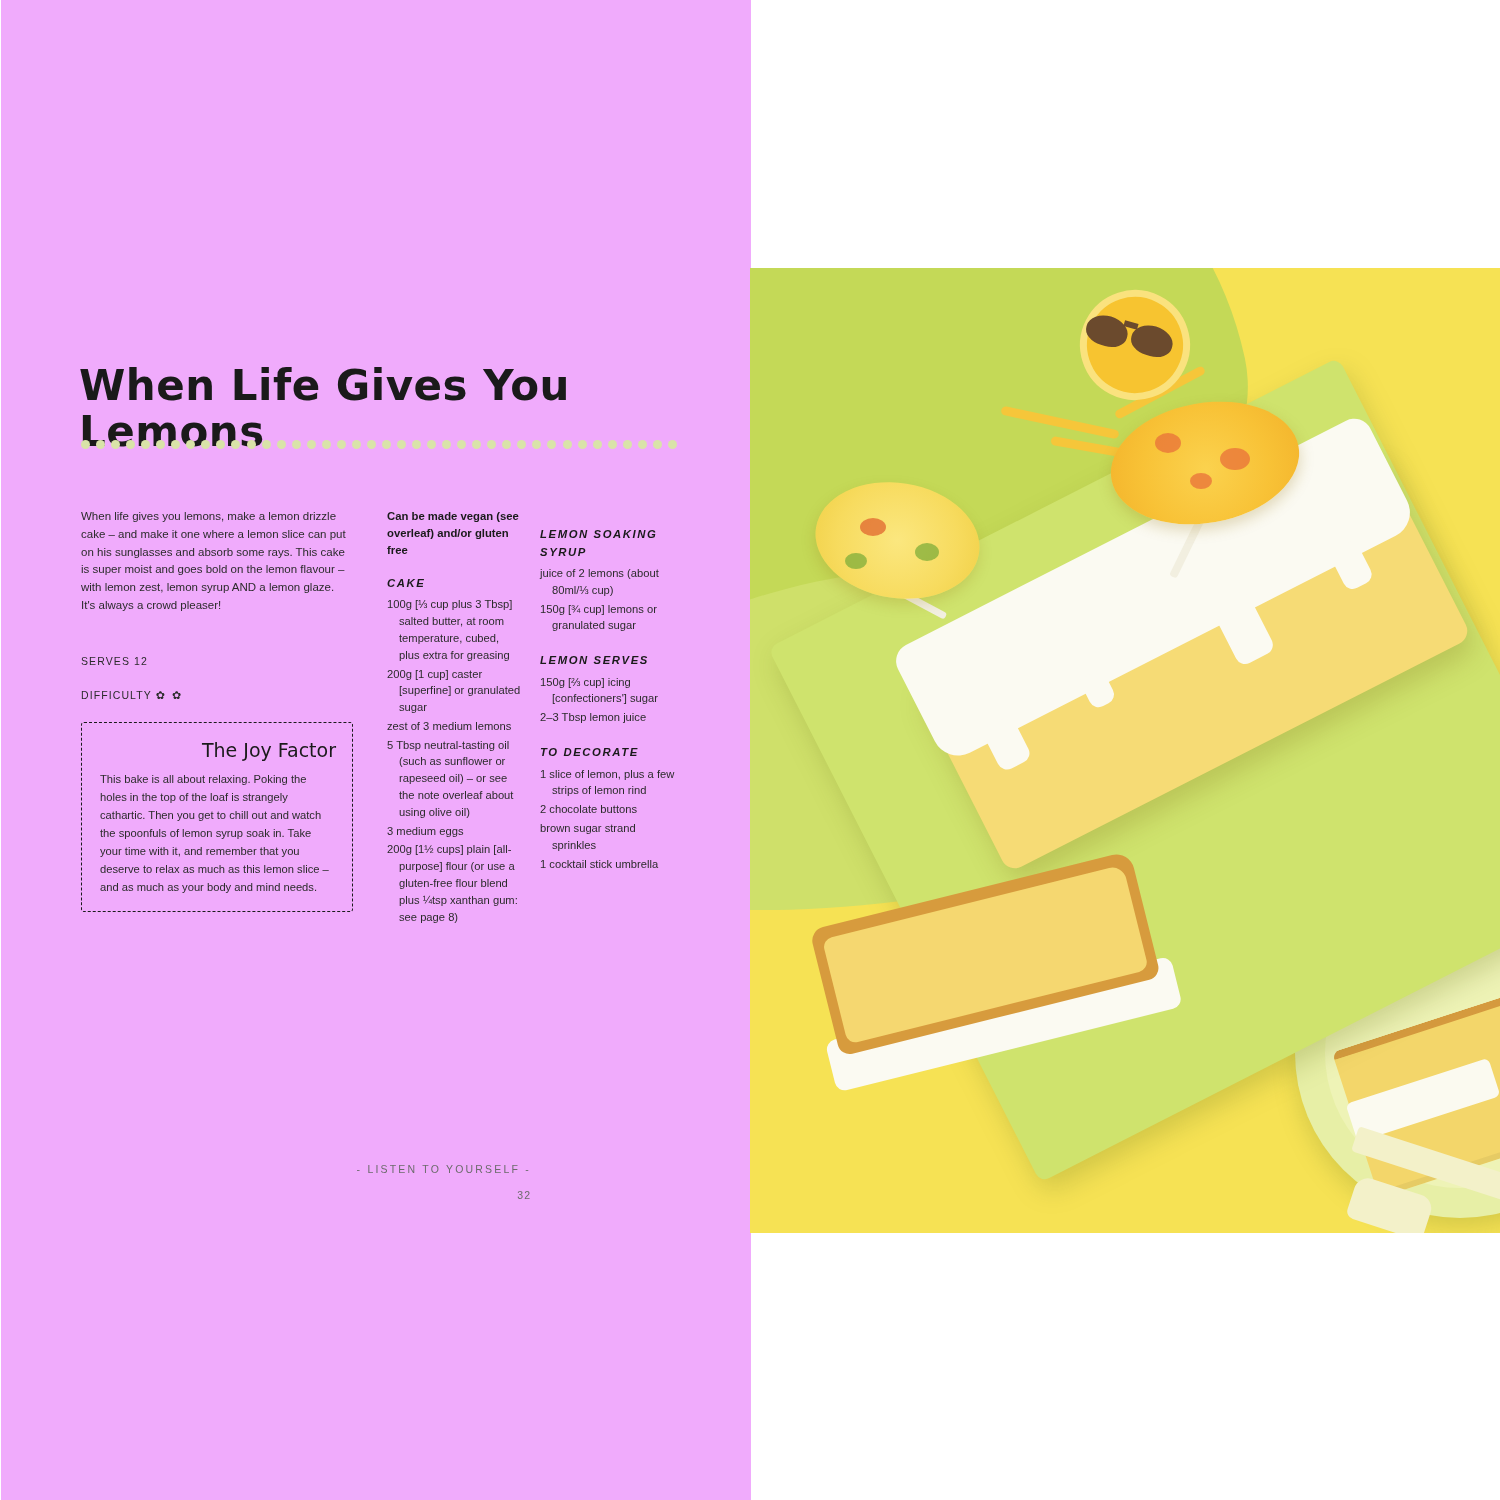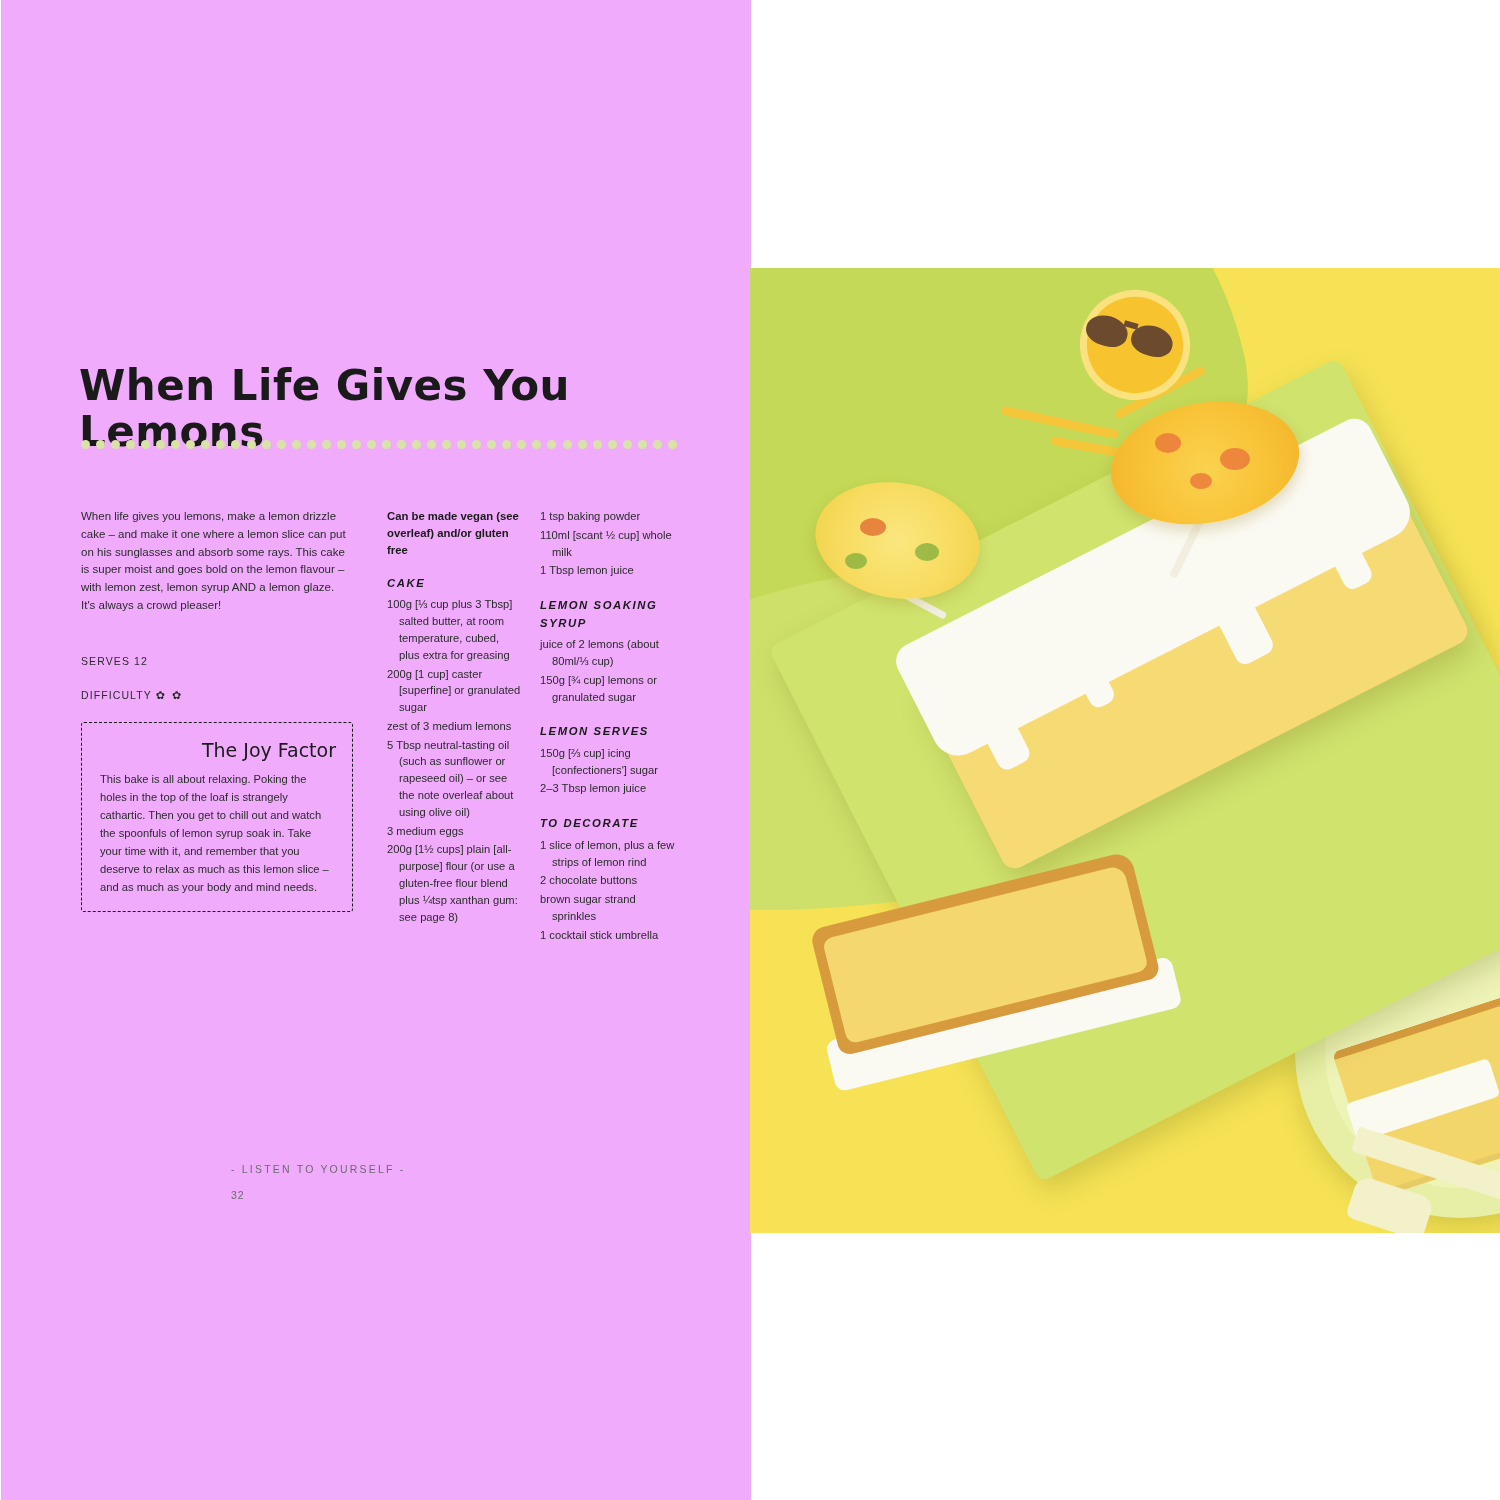--- a/index.html
+++ b/index.html
@@ -159,21 +159,21 @@
     padding-left: 12px;
     text-indent: -12px;
     color: #2b2b2b;
   }
 
   .footer {
     position: absolute;
     left: 230px;
     top: 1163px;
     width: 300px;
-    text-align: left;
+    text-align: right;
   }
   .footer .rubric {
     font-size: 10.5px;
     letter-spacing: 2.2px;
     color: #6b6b6b;
     margin: 0 0 14px 0;
   }
   .footer .pageno {
     font-size: 10.5px;
     letter-spacing: 1px;
@@ -528,25 +528,20 @@
       <li>100g [⅓ cup plus 3 Tbsp] salted butter, at room temperature, cubed, plus extra for greasing</li>
       <li>200g [1 cup] caster [superfine] or granulated sugar</li>
       <li>zest of 3 medium lemons</li>
       <li>5 Tbsp neutral-tasting oil (such as sunflower or rapeseed oil) – or see the note overleaf about using olive oil)</li>
       <li>3 medium eggs</li>
       <li>200g [1½ cups] plain [all-purpose] flour (or use a gluten-free flour blend plus ¼tsp xanthan gum: see page 8)</li>
     </ul>
   </div>
 
   <div class="col col-ing-2">
-    <ul class="ing-list">
-      <li>1 tsp baking powder</li>
-      <li>110ml [scant ½ cup] whole milk</li>
-      <li>1 Tbsp lemon juice</li>
-    </ul>
 
     <p class="ing-head spaced gap">LEMON SOAKING SYRUP</p>
     <ul class="ing-list">
       <li>juice of 2 lemons (about 80ml/⅓ cup)</li>
       <li>150g [¾ cup] lemons or granulated sugar</li>
     </ul>
 
     <p class="ing-head spaced gap">LEMON SERVES</p>
     <ul class="ing-list">
       <li>150g [⅔ cup] icing [confectioners'] sugar</li>

